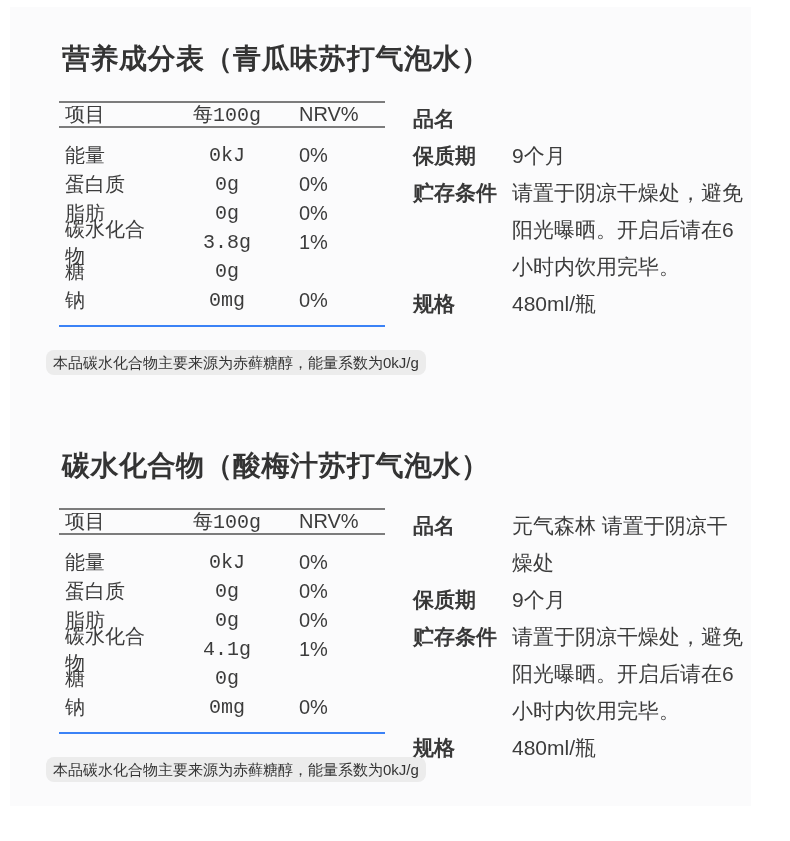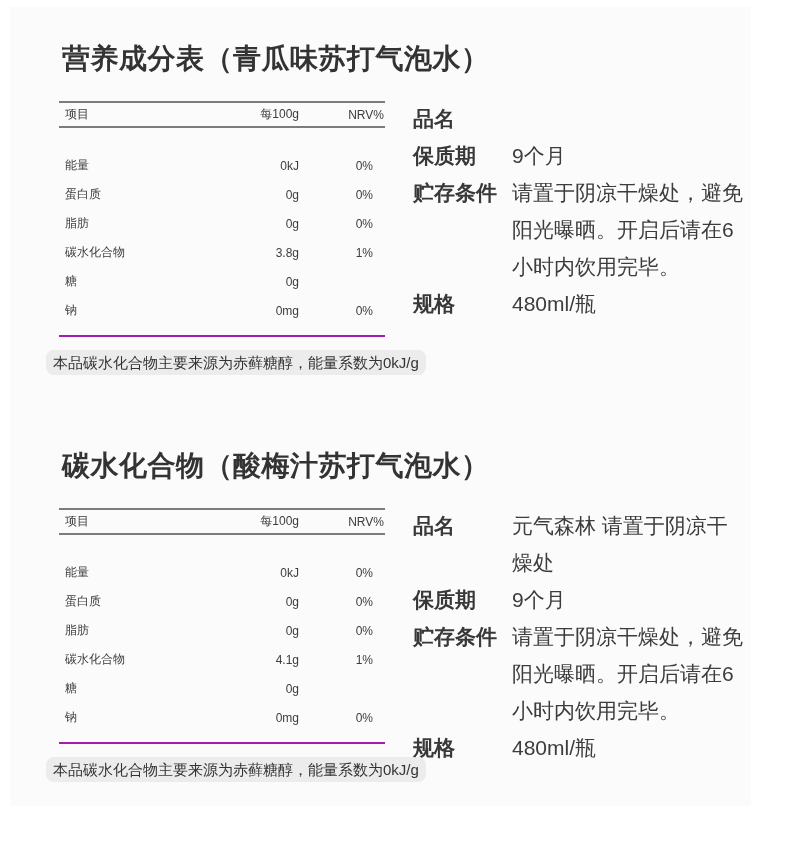--- a/index.html
+++ b/index.html
@@ -44,42 +44,42 @@
     letter-spacing: 0.5px;
     white-space: nowrap;
   }
 
   
   .ntable {
     position: absolute;
     left: 59px;
     top: 101px;
     width: 326px;
-    font-size: 12px;
+    font-size: 20px;
     color: #3c3c3c;
   }
   .thead {
     display: flex;
     align-items: center;
     height: 23px;
     border-top: 2px solid #7c7c7c;
     border-bottom: 2px solid #7c7c7c;
   }
   .tbody {
-    padding: 23px 0 10px 0;
-    border-bottom: 2px solid #a21caf;
+    padding: 13px 0 10px 0;
+    border-bottom: 2px solid #3b82f6;
   }
   .trow {
     display: flex;
     align-items: center;
     height: 29px;
   }
   .c1 { width: 90px; padding-left: 6px; text-align: left; }
-  .c2 { width: 144px; text-align: right; }
-  .c3 { flex: 1; text-align: right; padding-right: 12px; }
+  .c2 { width: 144px; text-align: center; font-family: Liberation Mono, monospace; }
+  .c3 { flex: 1; text-align: left; padding-right: 12px; }
   .thead .c3 { padding-right: 1px; }
 
   .note {
     position: absolute;
     left: 46px;
     top: 350px;
     background: #ececec;
     color: #333333;
     font-size: 15px;
     line-height: 25px;

